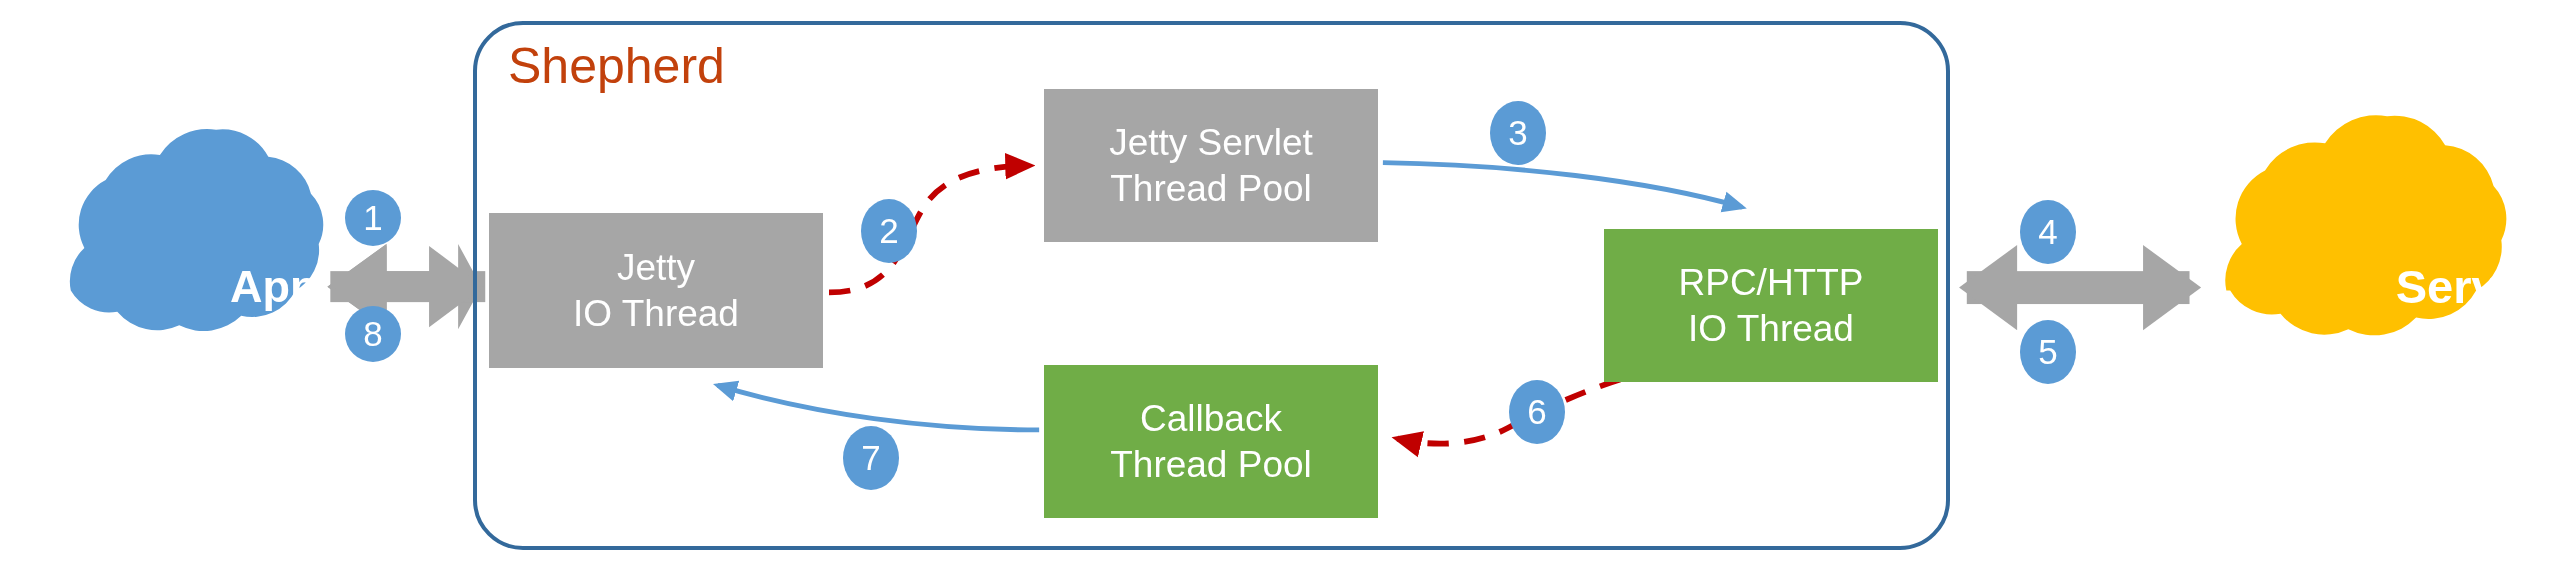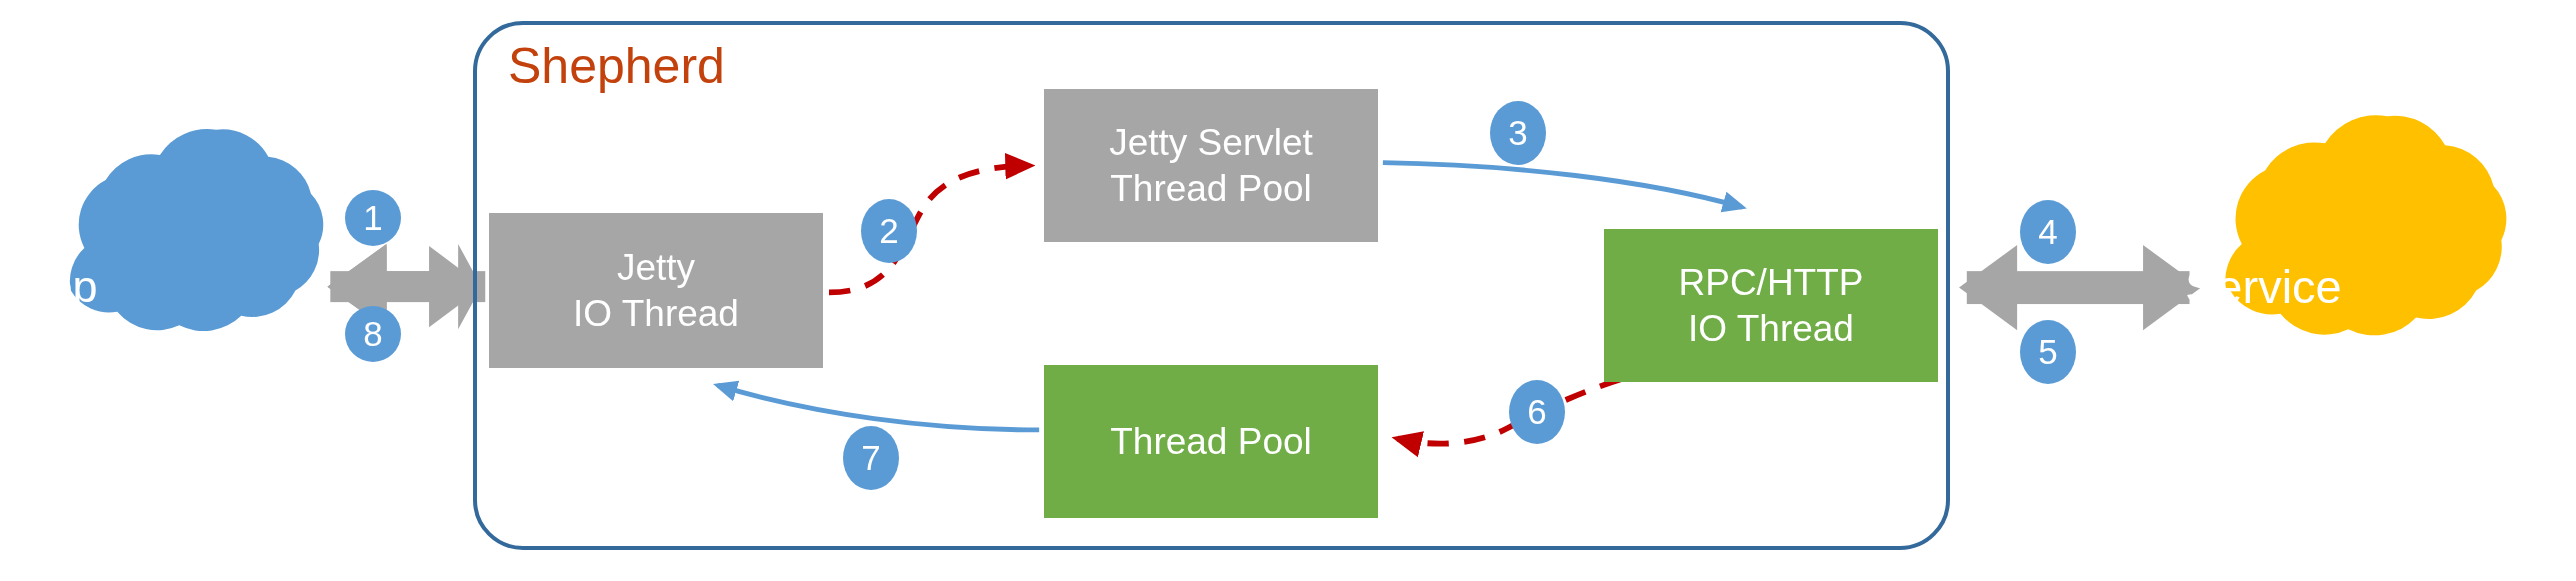--- a/index.html
+++ b/index.html
@@ -67,21 +67,22 @@
   #box-jetty-io      { left: 489px;  top: 213px; width: 334px; height: 155px; }
   #box-jetty-servlet { left: 1044px; top: 89px;  width: 334px; height: 153px; }
   #box-rpc-http      { left: 1604px; top: 221px; width: 334px; height: 153px; }
   #box-callback      { left: 1044px; top: 357px; width: 334px; height: 153px; }
 
   
   .cloud-wrap {
     position: absolute;
     display: flex;
     align-items: center;
-    justify-content: flex-start;
+    justify-content: flex-end;
+    font-weight: bold;
   }
   #cloud-app     { left: 17.4px;   top: 190px; width: 300px; height: 194px; }
   #cloud-service { left: 2185px; top: 180px; width: 378px; height: 213px; }
   .cloud-label {
     position: relative;
     z-index: 3;
     color: #ffffff;
     font-size: 45px;
     white-space: nowrap;
     pointer-events: none;
@@ -203,20 +204,21 @@
     <span class="line">Jetty Servlet</span>
     <span class="line">Thread Pool</span>
   </div>
 
   <div class="proc-box box-green" id="box-rpc-http">
     <span class="line">RPC/HTTP</span>
     <span class="line">IO Thread</span>
   </div>
 
   <div class="proc-box box-green" id="box-callback">
+    <span class="line">Callback</span>
     <span class="line">Thread Pool</span>
   </div>
 
   <div class="badge" id="badge-1">1</div>
   <div class="badge" id="badge-2">2</div>
   <div class="badge" id="badge-3">3</div>
   <div class="badge" id="badge-4">4</div>
   <div class="badge" id="badge-5">5</div>
   <div class="badge" id="badge-6">6</div>
   <div class="badge" id="badge-7">7</div>

